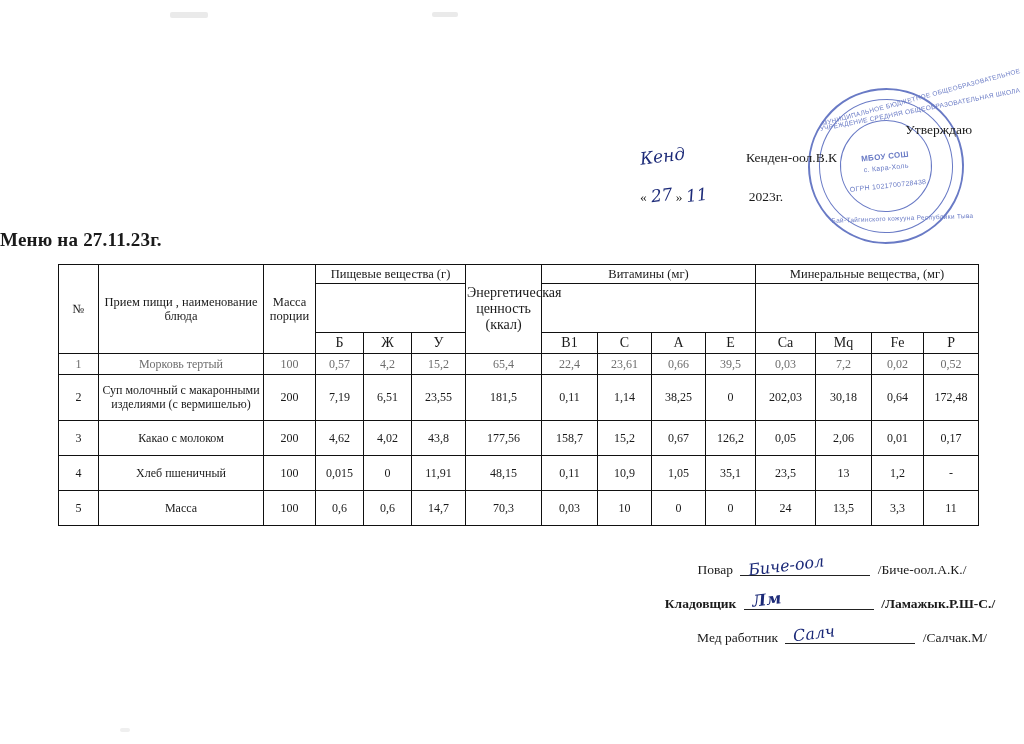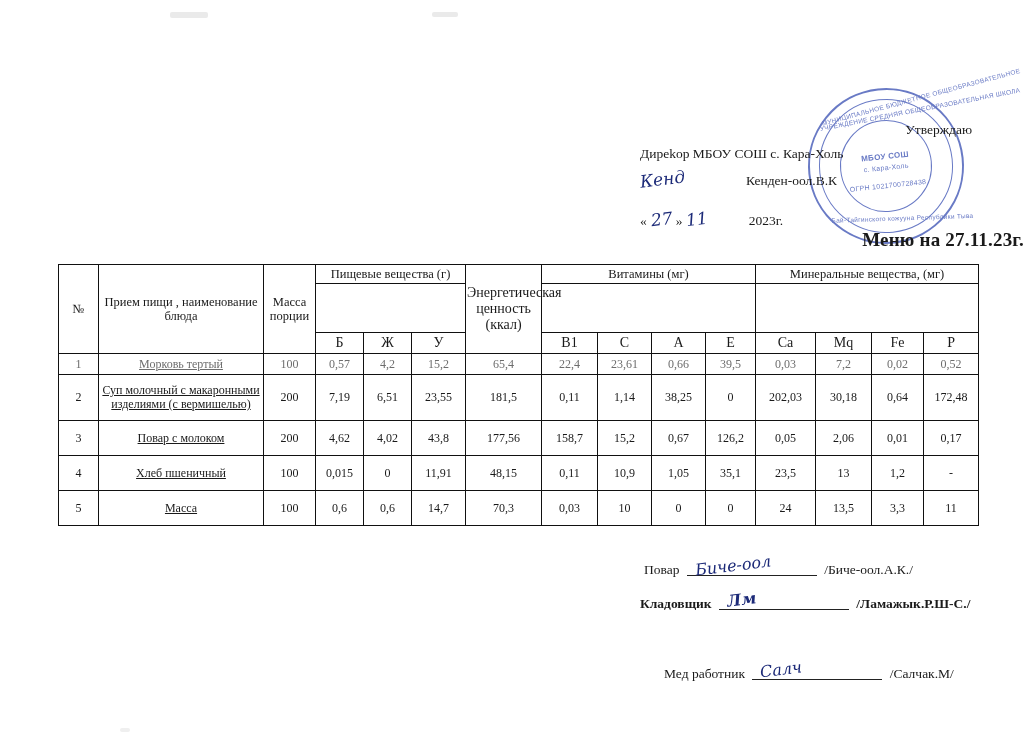--- a/index.html
+++ b/index.html
@@ -91,25 +91,24 @@
   .stamp-mid  { left: 20px; top: 62px; width: 112px; text-align: center; font-size: 8px; font-weight: bold; }
   .stamp-mid2 { left: 20px; top: 74px; width: 112px; text-align: center; font-size: 7px; }
   .stamp-bot  { left: 16px; bottom: 20px; width: 120px; text-align: center; transform: rotate(4deg); }
   .stamp-in1  { left: 34px; top: 92px; width: 84px; text-align: center; font-size: 7px; }
 
   
   .doc-title {
     position: absolute;
     left: 0; right: 0;
     top: 229px;
-    text-align: right;
+    text-align: left;
     font-size: 19px;
     font-weight: bold;
     letter-spacing: .2px;
-    padding-left: 36px;
   }
 
   
   table.menu {
     position: absolute;
     left: 58px;
     top: 264px;
     width: 908px;
     border-collapse: collapse;
     font-size: 12px;
@@ -118,59 +117,60 @@
   table.menu th, table.menu td {
     border: 1px solid #111;
     text-align: center;
     vertical-align: middle;
     padding: 2px 1px;
     line-height: 1.15;
   }
   table.menu th { font-weight: normal; }
   .th-group { font-size: 12.5px; }
   .th-sub { font-size: 14px; }
-  td.dish { font-size: 12px; padding: 3px 4px; text-decoration: underline; }
+  td.dish { font-size: 12px; padding: 3px 4px; }
   tr.r-row td { height: 30px; }
   tr.row-1 td { height: 16px; }
   .faded td { color: #6d6d6d; }
 
   
   .footer {
     position: absolute;
     left: 640px;
     top: 558px;
     width: 380px;
     font-size: 13.5px;
     line-height: 1;
   }
   .foot-row {
     position: relative;
     height: 34px;
     white-space: nowrap;
+    text-align: center;
   }
   .foot-row .lbl { display: inline-block; }
   .foot-row .sig-slot {
     display: inline-block;
     position: relative;
     width: 130px;
     border-bottom: 1px solid #222;
     height: 17px;
     vertical-align: bottom;
     margin: 0 4px;
   }
   .foot-row .sig-slot .sig {
     position: absolute;
     left: 8px;
     bottom: 1px;
     font-size: 16px;
   }
   .foot-row .name { display: inline-block; }
   .fr-1 { padding-left: 4px; }
   .fr-2 { padding-left: 0px; font-weight: bold; }
-  .fr-3 { padding-left: 24px; margin-top: 36px; }
+  .fr-3 { padding-left: 24px; }
 </style>
 </head>
 <body>
 
 <div class="scan-smudge smudge-1"></div>
 <div class="scan-smudge smudge-2"></div>
 <div class="scan-smudge smudge-3"></div>
 
 <div class="stamp">
   <div class="ring2"></div>
@@ -178,23 +178,20 @@
   <div class="stamp-txt stamp-top">МУНИЦИПАЛЬНОЕ БЮДЖЕТНОЕ ОБЩЕОБРАЗОВАТЕЛЬНОЕ</div>
   <div class="stamp-txt stamp-top2">УЧРЕЖДЕНИЕ СРЕДНЯЯ ОБЩЕОБРАЗОВАТЕЛЬНАЯ ШКОЛА</div>
   <div class="stamp-txt stamp-in1">ОГРН 1021700728438</div>
   <div class="stamp-txt stamp-mid">МБОУ СОШ</div>
   <div class="stamp-txt stamp-mid2">с. Кара-Холь</div>
   <div class="stamp-txt stamp-bot">Бай-Тайгинского кожууна Республики Тыва</div>
 </div>
 
 <div class="approval">
   <div class="appr-line appr-right">Утверждаю</div>
-  <div class="appr-line">
-    <span>Диреkор  МБОУ СОШ с. Кара-Холь</span>
-  </div>
   <div class="appr-line">
     <span class="sig">Кенд</span>
     <span class="blank-md"></span>
     <span>Кенден-оол.В.К</span>
   </div>
   <div class="appr-line appr-date">
     <span class="q">«</span>
     <span class="sig">27</span>
     <span class="q">»</span>
     <span class="sig">11</span>
@@ -282,21 +279,21 @@
       <td>1,14</td>
       <td>38,25</td>
       <td>0</td>
       <td>202,03</td>
       <td>30,18</td>
       <td>0,64</td>
       <td>172,48</td>
     </tr>
     <tr class="r-row">
       <td>3</td>
-      <td class="dish">Повар с молоком</td>
+      <td class="dish">Какао с молоком</td>
       <td>200</td>
       <td>4,62</td>
       <td>4,02</td>
       <td>43,8</td>
       <td>177,56</td>
       <td>158,7</td>
       <td>15,2</td>
       <td>0,67</td>
       <td>126,2</td>
       <td>0,05</td>

